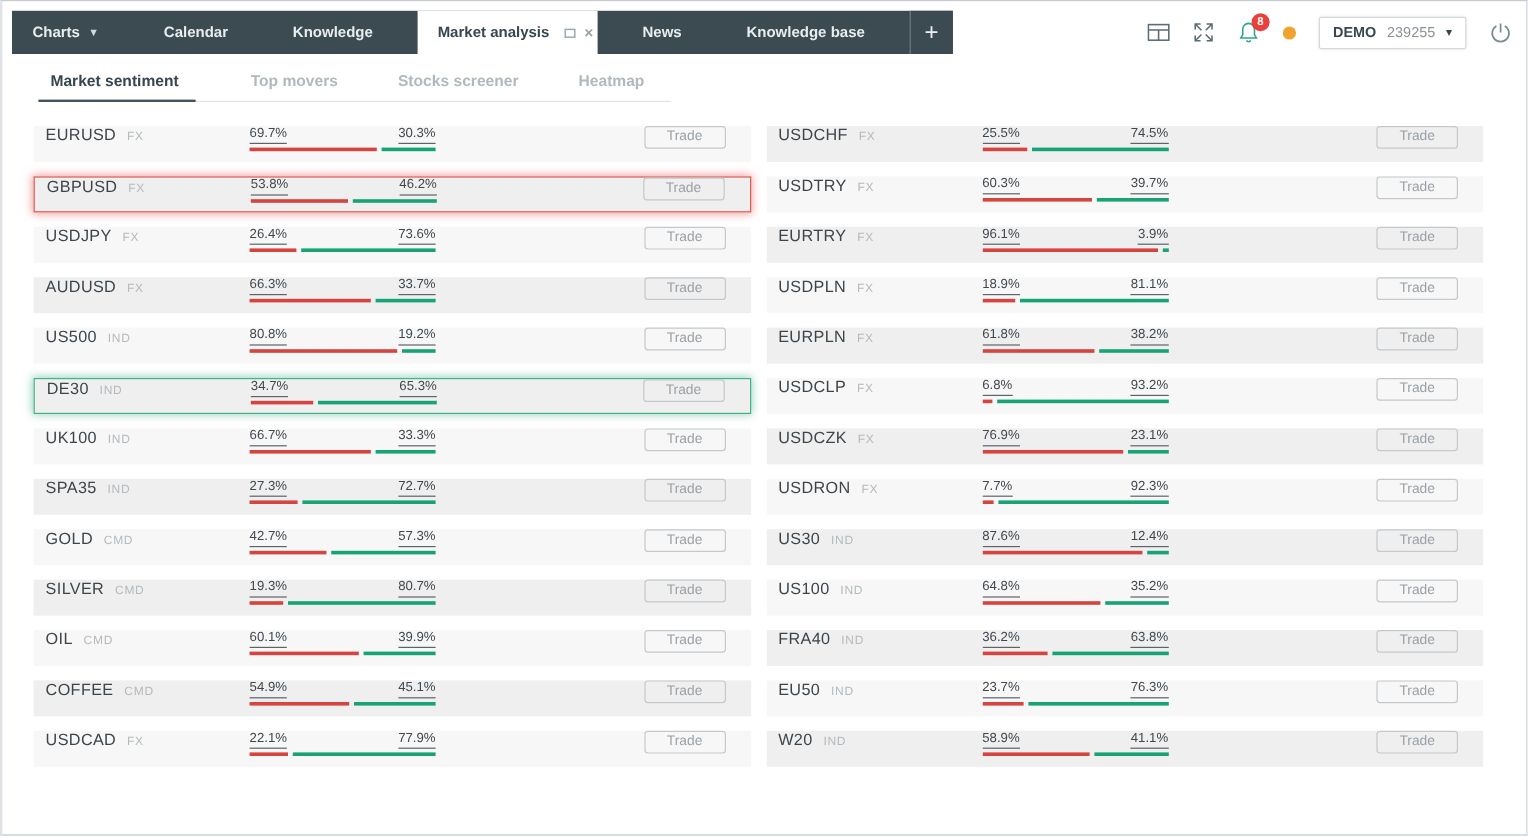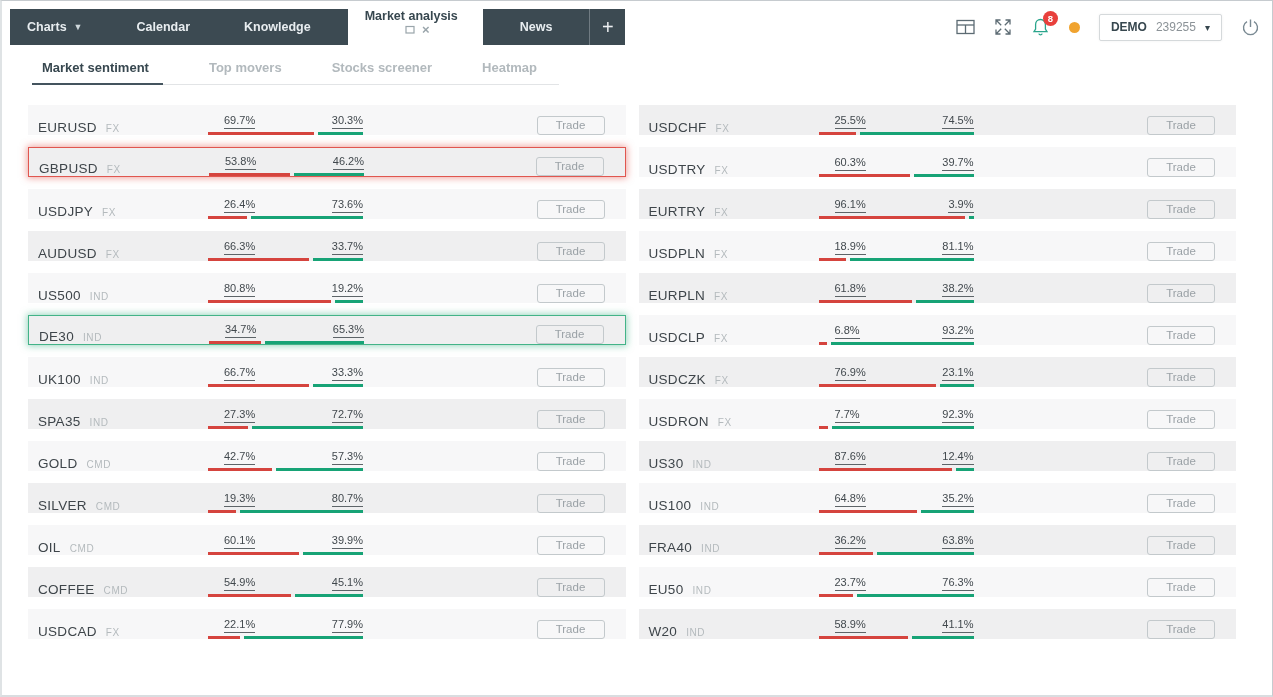--- a/index.html
+++ b/index.html
@@ -11,21 +11,21 @@
     border-bottom:2px solid #d9dde0;
     background:#fff;
     font-family:"Liberation Sans",sans-serif;
     position:relative;overflow:hidden;
   }
   
   .header{display:flex;align-items:stretch;height:36px;margin-top:8px;padding-left:8px;padding-right:12px;}
   .tabstrip{display:flex;align-items:stretch;background:#3c4a52;gap:20px;}
   .tab{display:flex;align-items:center;padding:0 17px;color:#e8edf0;font-size:12.5px;font-weight:bold;white-space:nowrap;cursor:pointer;}
   .tab .caret{margin-left:7px;font-size:9px;color:#cfd8dc;}
-  .tab.active{background:#ffffff;color:#37474f;padding-right:25px;flex-direction:column;}
+  .tab.active{background:#ffffff;color:#37474f;padding-right:4px;}
   .tab-icons{display:flex;align-items:center;margin-left:12px;gap:7px;}
   .mini-ic{display:inline-flex;align-items:center;justify-content:center;color:#9aa5ab;}
   .close-x{font-size:13px;color:#9aa5ab;line-height:1;}
   .plus-tab{width:36px;display:flex;align-items:center;justify-content:center;color:#eceff1;
     font-size:20px;font-weight:normal;background:#3c4a52;border-left:1px solid rgba(236,239,241,.3);cursor:pointer;}
   .header-right{margin-left:auto;display:flex;align-items:center;gap:19px;}
   .icon-btn{display:inline-flex;align-items:center;justify-content:center;position:relative;cursor:pointer;}
   .badge{position:absolute;top:-6px;right:-8px;min-width:15px;height:15px;border-radius:8px;background:#e8403c;
     color:#fff;font-size:9.5px;font-weight:bold;display:flex;align-items:center;justify-content:center;padding:0 3px;}
   .status-dot{width:11px;height:11px;border-radius:50%;background:#f0a32f;}
@@ -36,31 +36,31 @@
   .account-caret{font-size:10px;color:#37474f;}
   
   .subtabs{display:flex;align-items:flex-end;padding-left:30px;height:40px;}
   .subtab-group{display:flex;border-bottom:1px solid #e2e4e6;padding-right:18px;}
   .subtab{font-size:13px;font-weight:bold;color:#b2b9bd;padding:0 4px 9px 4px;margin-right:42px;cursor:pointer;white-space:nowrap;}
   .subtab.active{color:#37474f;border-bottom:2px solid #44545e;margin-bottom:-1px;padding:0 14px 8px 10px;}
   .subtab:last-child{margin-right:0;}
   
   .content{display:flex;gap:13px;padding:20px 36px 0 26px;max-height:561px;overflow:hidden;}
   .col{width:598px;}
-  .row{height:30px;display:flex;align-items:flex-end;padding:0 10px;margin-bottom:12px;position:relative;cursor:pointer;}
+  .row{height:30px;display:flex;align-items:flex-start;padding:0 10px;margin-bottom:12px;position:relative;cursor:pointer;}
   .row.light{background:#f7f7f8;}
   .row.dark{background:#efeff0;}
   .row.hl-red{border:1px solid #e0564f;box-shadow:0 0 7px 1px rgba(224,86,79,.55);}
   .row.hl-green{border:1px solid #43b388;box-shadow:0 0 7px 1px rgba(67,179,136,.55);}
   .sym{width:170px;display:flex;align-items:baseline;}
   .name{font-size:13.5px;color:#3e454a;letter-spacing:.3px;}
   .cat{font-size:10px;color:#b4babd;margin-left:9px;letter-spacing:.6px;}
   .sent{width:155px;}
   .labels{display:flex;justify-content:space-between;}
-  .pct{font-size:11px;color:#41484d;border-bottom:1px solid #5d6468;padding-bottom:1px;line-height:1.15;margin-left:16px;}
+  .pct{font-size:11px;color:#41484d;border-bottom:1px solid #5d6468;padding-bottom:1px;line-height:1.15;}
   .bars{display:flex;justify-content:space-between;margin-top:3px;height:3px;}
   .bar{height:3px;display:block;}
   .bar.red{background:#d5443e;}
   .bar.green{background:#17a376;}
   .trade{margin-left:auto;margin-right:11px;width:68px;height:19px;border:1px solid #c3c9cc;border-radius:3px;
     background:transparent;color:#9aa1a6;font-size:11.5px;font-family:Liberation Sans, sans-serif;cursor:pointer;line-height:1;}
   svg{display:block;}
 </style>
 </head>
 <body>
@@ -85,20 +85,23 @@
           <span class="mini-ic">
             <svg width="10" height="9" viewBox="0 0 10 9">
                 <rect x="1" y="1.5" width="8" height="6.5" fill="none" stroke="#9aa5ab" stroke-width="1.2"></rect>
               </svg>
           </span>
           <span class="close-x">×</span>
         </span>
       </div>
       <div class="tab">
         <span>News</span>
+      </div>
+      <div class="tab">
+        <span>Knowledge base</span>
       </div>
       <div class="plus-tab">
         <span>+</span>
       </div>
     </div>
 
     <div class="header-right">
       <span class="icon-btn">
         <svg width="19" height="16" viewBox="0 0 19 16" fill="none" stroke="#5c6b73" stroke-width="1.3">
           <rect x="1" y="1.5" width="17" height="13"></rect>

